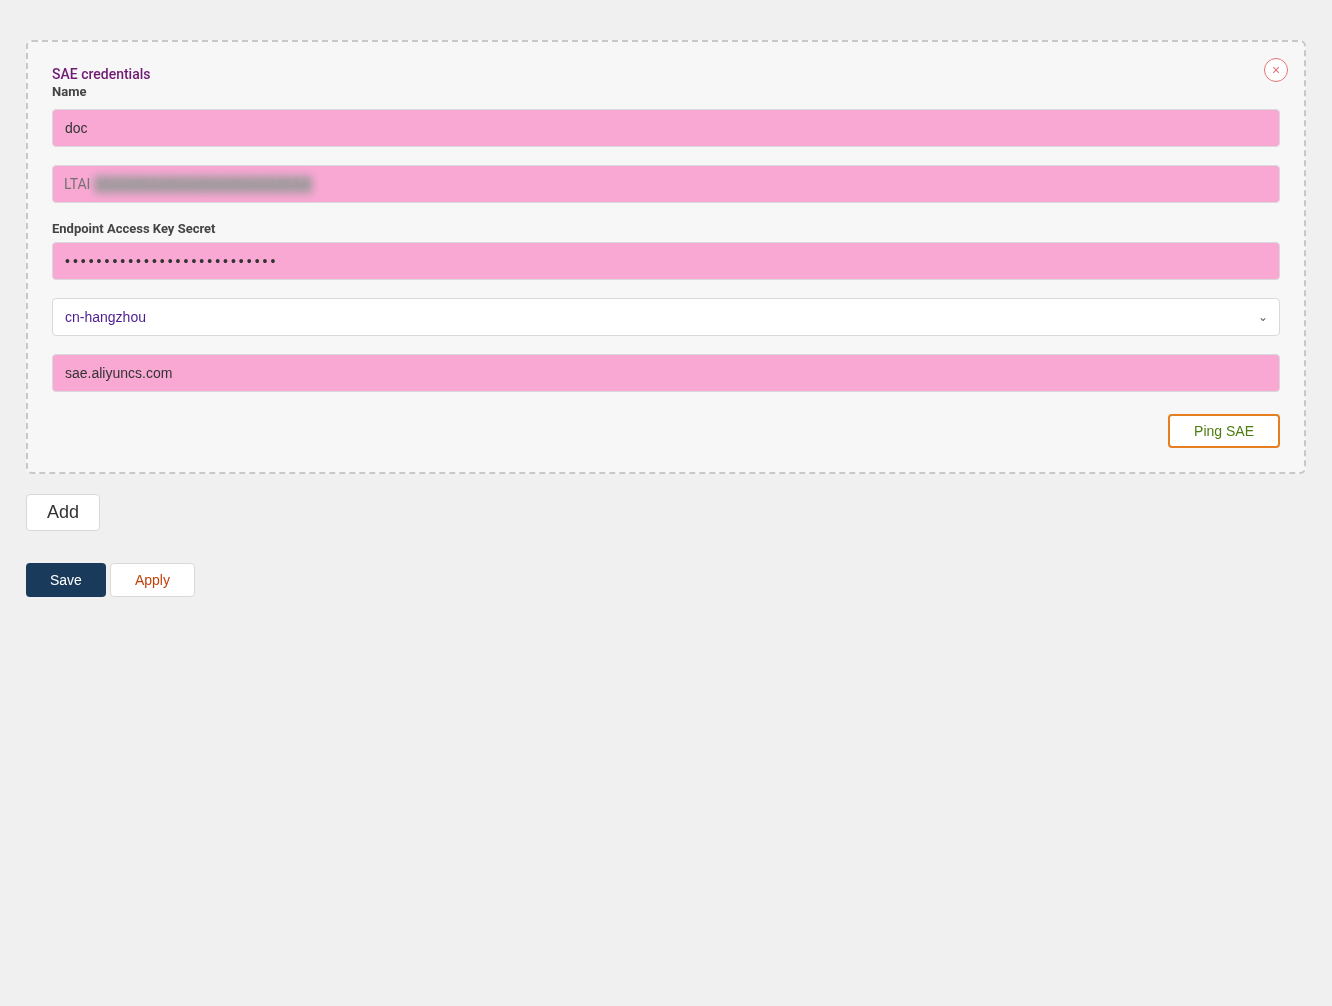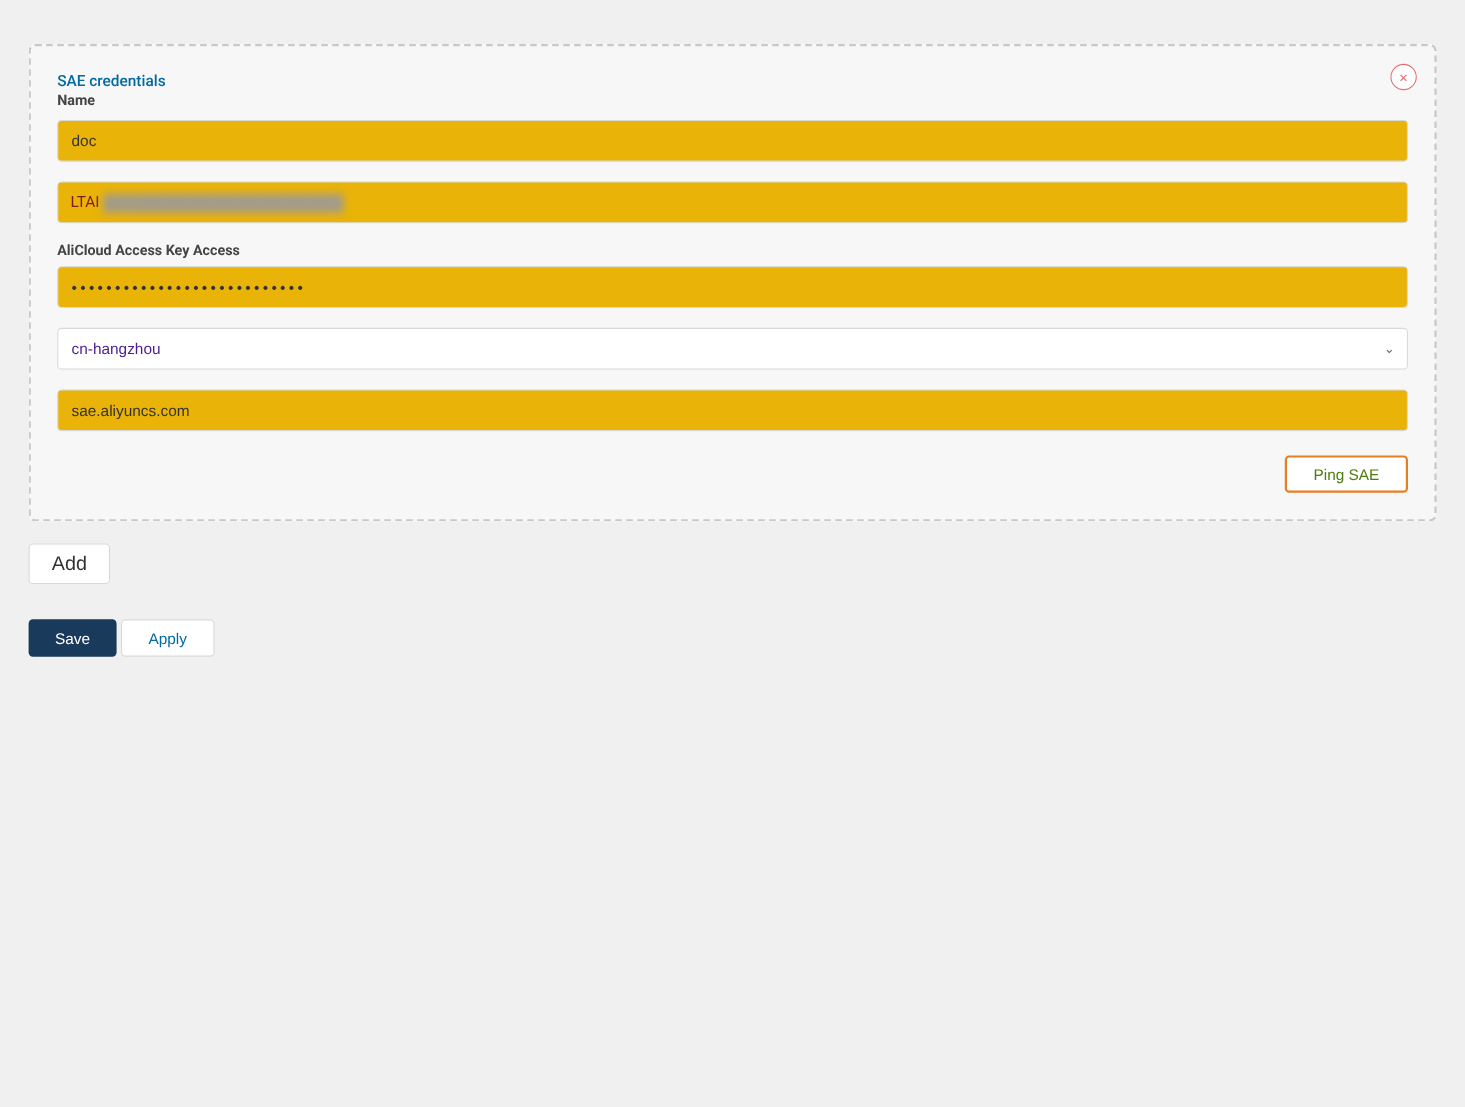--- a/index.html
+++ b/index.html
@@ -39,21 +39,21 @@
     .card-header {
       display: flex;
       justify-content: space-between;
       align-items: flex-start;
       margin-bottom: 4px;
     }
 
     .card-title {
       font-size: 14px;
       font-weight: 500;
-      color: #0369a1;
+      color: #701a75;
       margin-bottom: 2px;
     }
 
     .close-btn {
       width: 24px;
       height: 24px;
       border-radius: 50%;
       border: 1.5px solid #e57373;
       background: white;
       color: #e57373;
@@ -97,21 +97,21 @@
     }
 
     .field-input {
       width: 100%;
       height: 38px;
       border: 1px solid #d9d9d9;
       border-radius: 4px;
       padding: 0 12px;
       font-size: 14px;
       color: #333;
-      background: #eab308;
+      background: #f9a8d4;
       outline: none;
       transition: border-color 0.2s;
     }
 
     .field-select-wrapper {
       position: relative;
       width: 100%;
     }
 
     .field-select {
@@ -195,21 +195,21 @@
       padding: 8px 24px;
       border-radius: 4px;
       font-size: 14px;
       cursor: pointer;
       font-weight: 500;
     }
 
     .apply-btn {
       background: white;
       border: 1px solid #d9d9d9;
-      color: #0369a1;
+      color: #c2410c;
       padding: 8px 24px;
       border-radius: 4px;
       font-size: 14px;
       cursor: pointer;
     }
 
     input[type="password"] {
       letter-spacing: 3px;
     }
   </style>
@@ -230,28 +230,28 @@
     <button class="close-btn">×</button>
 
     <div class="field-group">
       <input type="text" class="field-input" value="doc" style="">
     </div>
 
     <div class="field-group">
       <div style="position:relative;">
         <input type="text" class="field-input" value="" style="color: rgb(51, 51, 51);">
         <div style="position:absolute; top:0; left:0; height:38px; display:flex; align-items:center; padding:0 12px; pointer-events:none; gap:4px;">
-          <span style="font-size:14px; color:#7f1d1d;">LTAI</span>
+          <span style="font-size:14px; color:#737373;">LTAI</span>
           <span class="blurred-text">████████████████████</span>
         </div>
       </div>
     </div>
 
     <div class="field-group">
-      <div class="field-label">AliCloud Access Key Access</div>
+      <div class="field-label">Endpoint Access Key Secret</div>
       <input type="password" class="field-input" value="secretpasswordvalue12345678" style="letter-spacing: 3px;">
     </div>
 
     <div class="field-group">
       <div class="field-select-wrapper">
         <select class="field-select">
           <option value="cn-hangzhou" selected="">cn-hangzhou</option>
           <option value="cn-beijing">cn-beijing</option>
           <option value="cn-shanghai">cn-shanghai</option>
           <option value="cn-shenzhen">cn-shenzhen</option>

